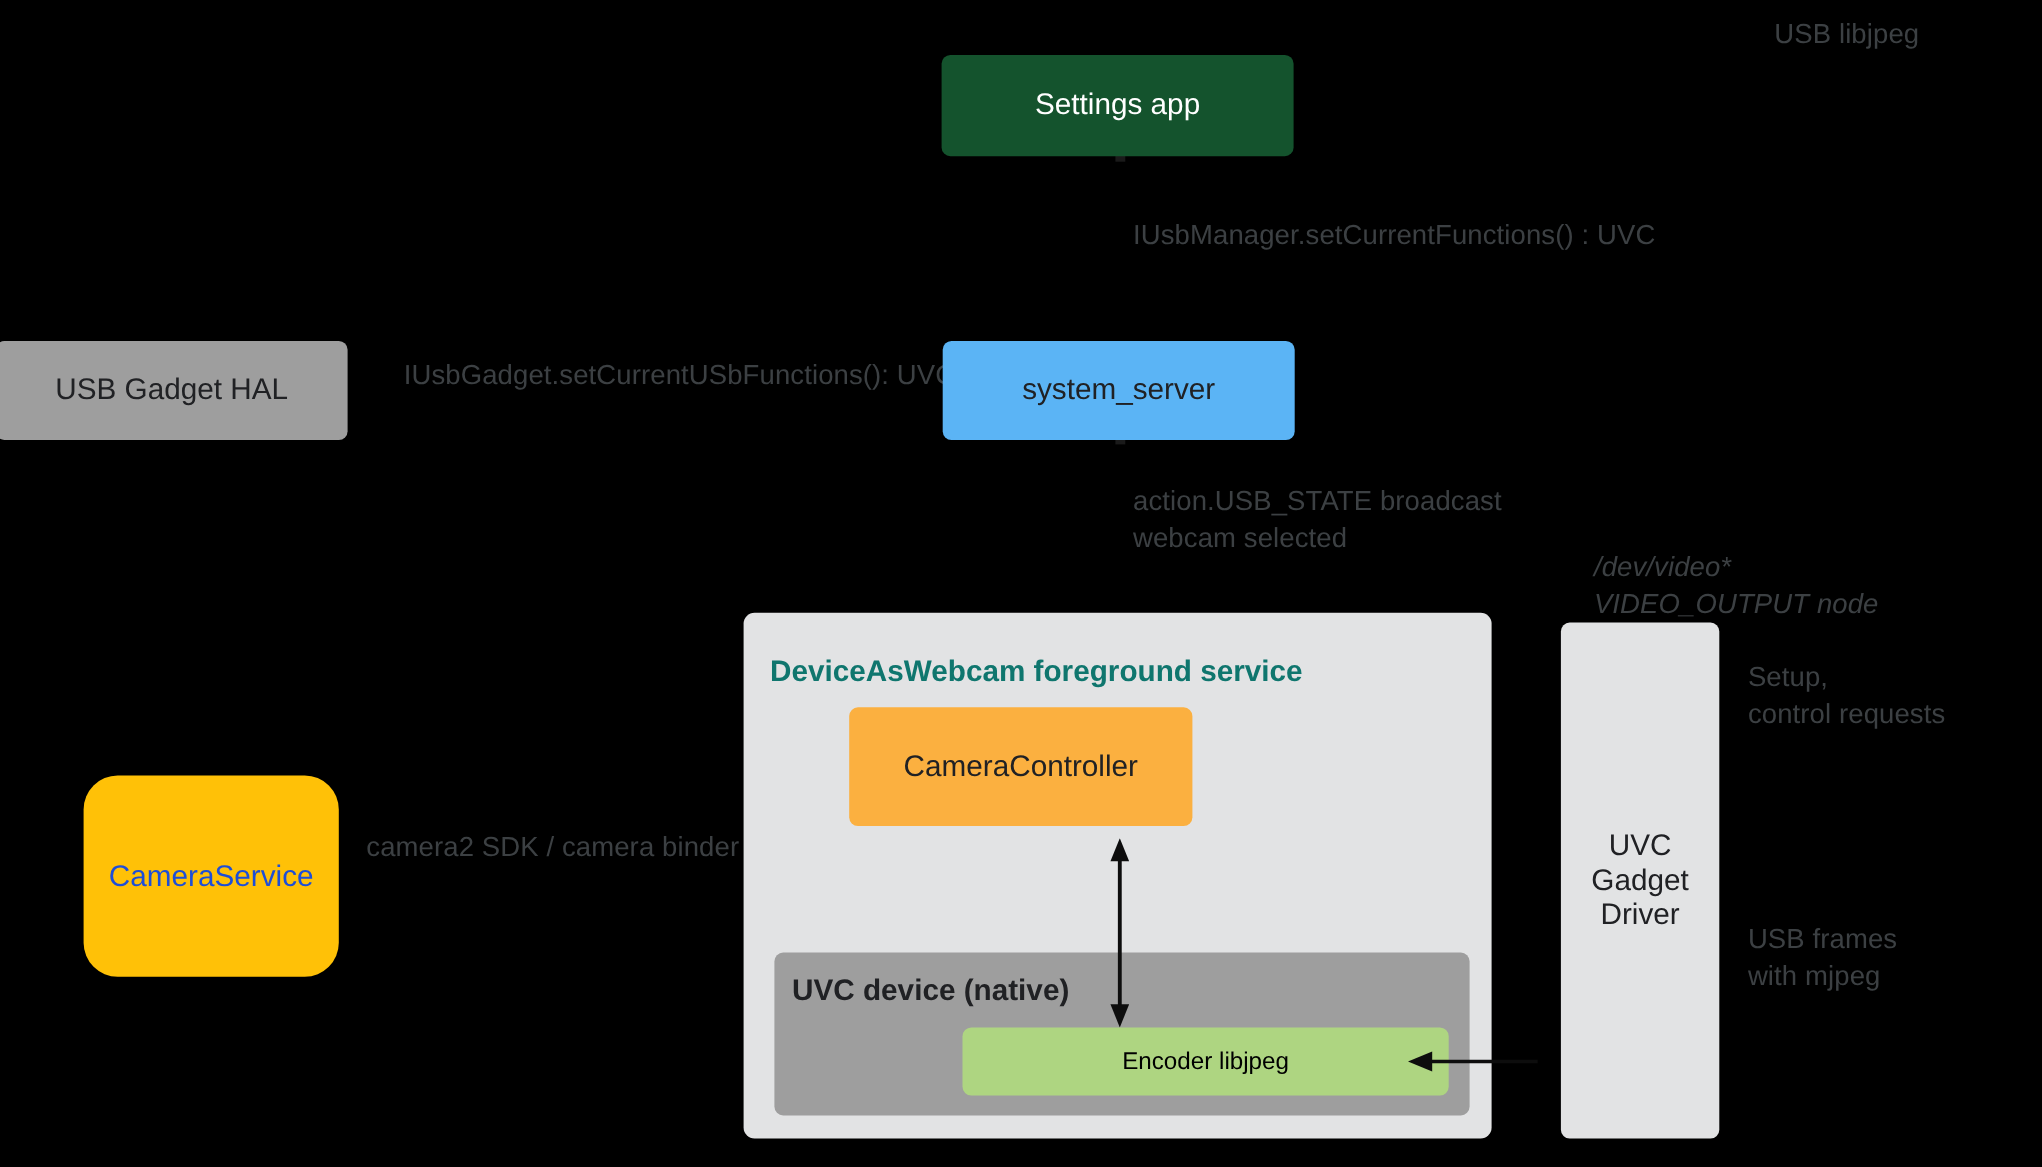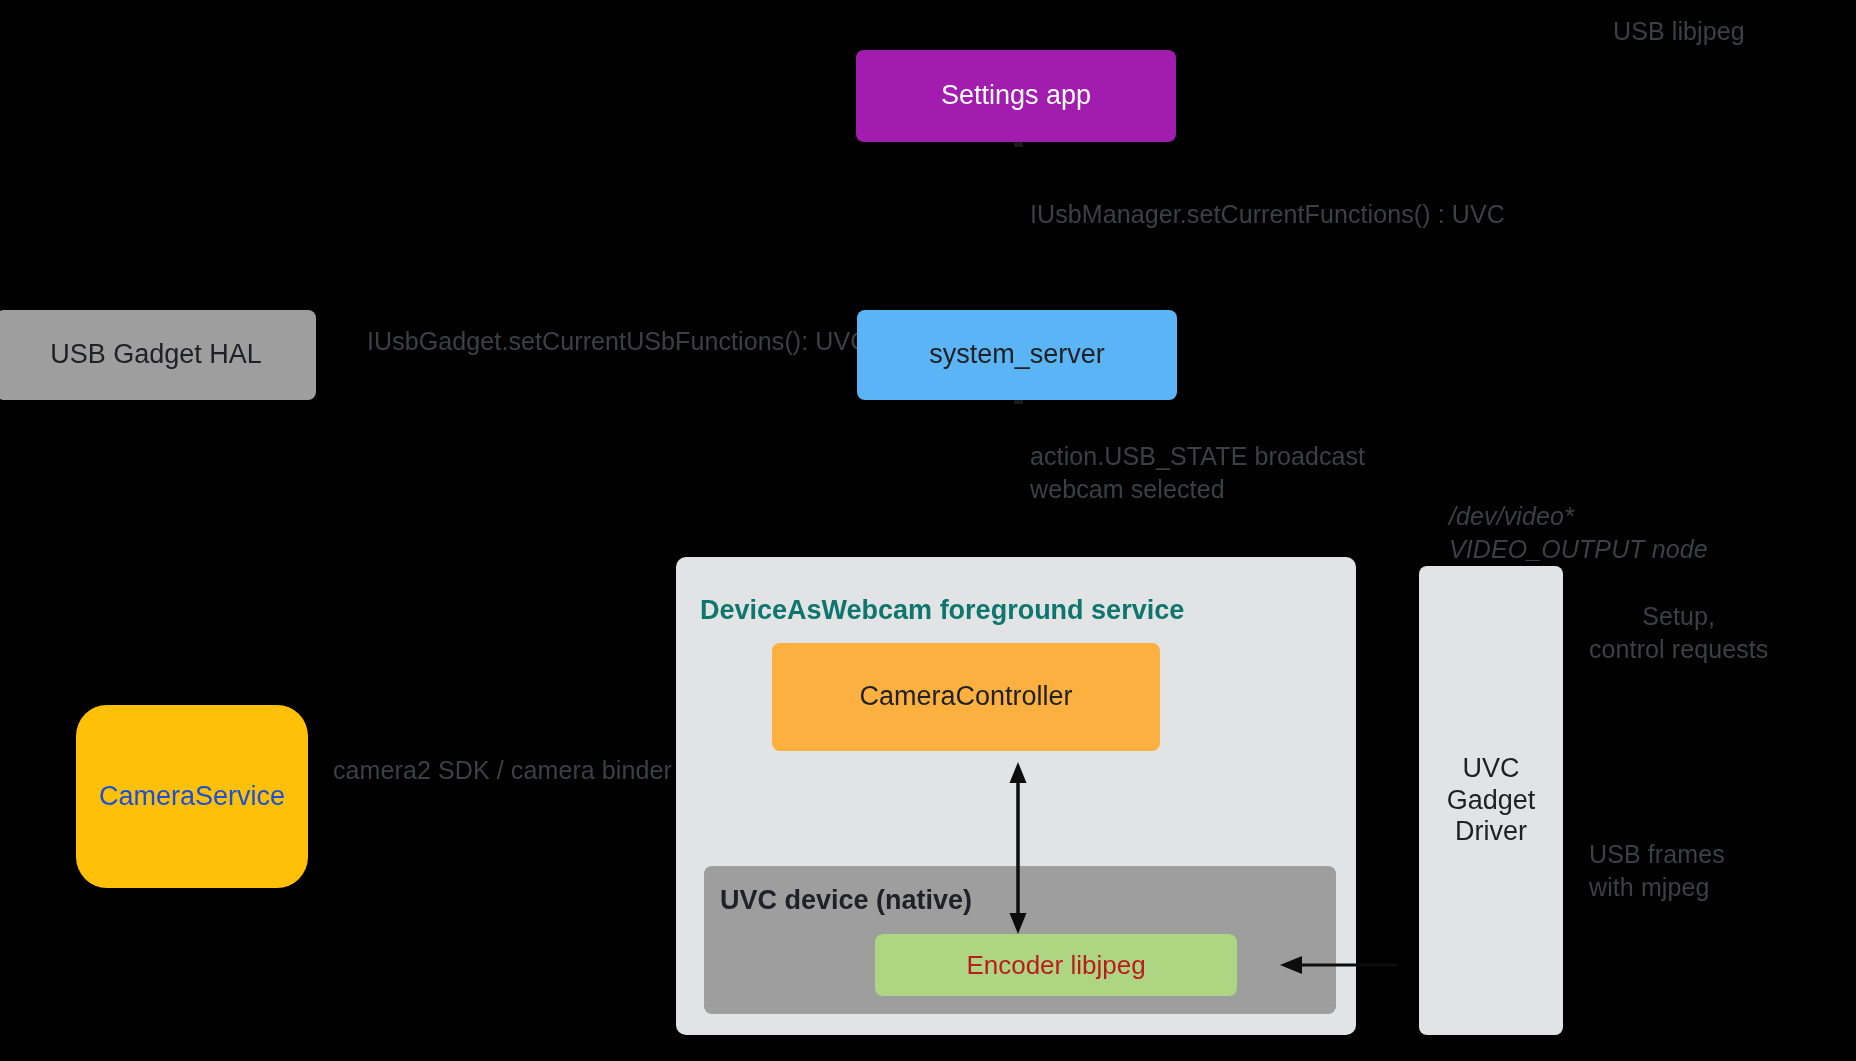--- a/index.html
+++ b/index.html
@@ -29,21 +29,21 @@
     position: absolute;
     color: #3c4043;
     font-size: 25px;
     line-height: 1.32;
     white-space: pre-line;
     letter-spacing: 0.1px;
   }
   
   #settings-app {
     left: 856px; top: 50px; width: 320px; height: 92px;
-    background: #a21caf; color: #ffffff; font-size: 27px;
+    background: #14532d; color: #ffffff; font-size: 27px;
   }
   #system-server {
     left: 857px; top: 310px; width: 320px; height: 90px;
     background: #5BB4F5; color: #202124; font-size: 27px;
   }
   #usb-gadget-hal {
     left: -4px; top: 310px; width: 320px; height: 90px;
     background: #9E9E9E; color: #202124; font-size: 27px;
   }
   #camera-service {
@@ -54,36 +54,36 @@
     left: 676px; top: 557px; width: 680px; height: 478px;
     background: #E2E3E4; border-radius: 10px;
     display: block;
   }
   #fg-service-title {
     position: absolute;
     left: 24px; top: 38px;
     font-size: 27px; font-weight: bold; color: #0f766e;
   }
   #camera-controller {
-    left: 772px; top: 643px; width: 388px; height: 108px;
+    left: 772px; top: 643px; width: 312px; height: 108px;
     background: #FBB040; color: #202124; font-size: 27px;
   }
   #uvc-device-panel {
     left: 704px; top: 866px; width: 632px; height: 148px;
     background: #9E9E9E; border-radius: 8px;
     display: block;
   }
   #uvc-device-title {
     position: absolute;
     left: 16px; top: 19px;
     font-size: 27px; font-weight: bold; color: #202124;
   }
   #encoder-libjpeg {
-    left: 875px; top: 934px; width: 362px; height: 62px;
-    background: #AED581; color: #b91c1c; font-size: 26px;
+    left: 875px; top: 934px; width: 442px; height: 62px;
+    background: #AED581; color: #000000; font-size: 22px;
   }
   #uvc-gadget-driver {
     left: 1419px; top: 566px; width: 144px; height: 469px;
     background: #E2E3E4; color: #202124; font-size: 27px;
     border-radius: 8px;
   }
   .stub {
     position: absolute;
     background: #1a1a1a;
     width: 9px; height: 7px;
@@ -109,21 +109,21 @@
   <div class="label" style="left:367px; top:325px;">IUsbGadget.setCurrentUSbFunctions(): UVC</div>
 
   <div class="label" style="left:1030px; top:440px;">action.USB_STATE broadcast
 webcam selected</div>
 
   <div class="label" style="left:1449px; top:500px;font-style:italic;">/dev/video*
 VIDEO_OUTPUT node</div>
 
   <div class="label" style="left:333px; top:754px;">camera2 SDK / camera binder</div>
 
-  <div class="label" style="left:1589px; top:600px;text-align:center;">Setup,
+  <div class="label" style="left:1589px; top:600px;">Setup,
 control requests</div>
 
   <div class="label" style="left:1036px; top:810px;">camera buffers</div>
 
   <div class="label" style="left:1589px; top:838px;">USB frames
 with mjpeg</div>
 
   <div class="stub" style="left:1014px; top:140px;"></div>
   <div class="stub" style="left:1014px; top:397px;"></div>
 

